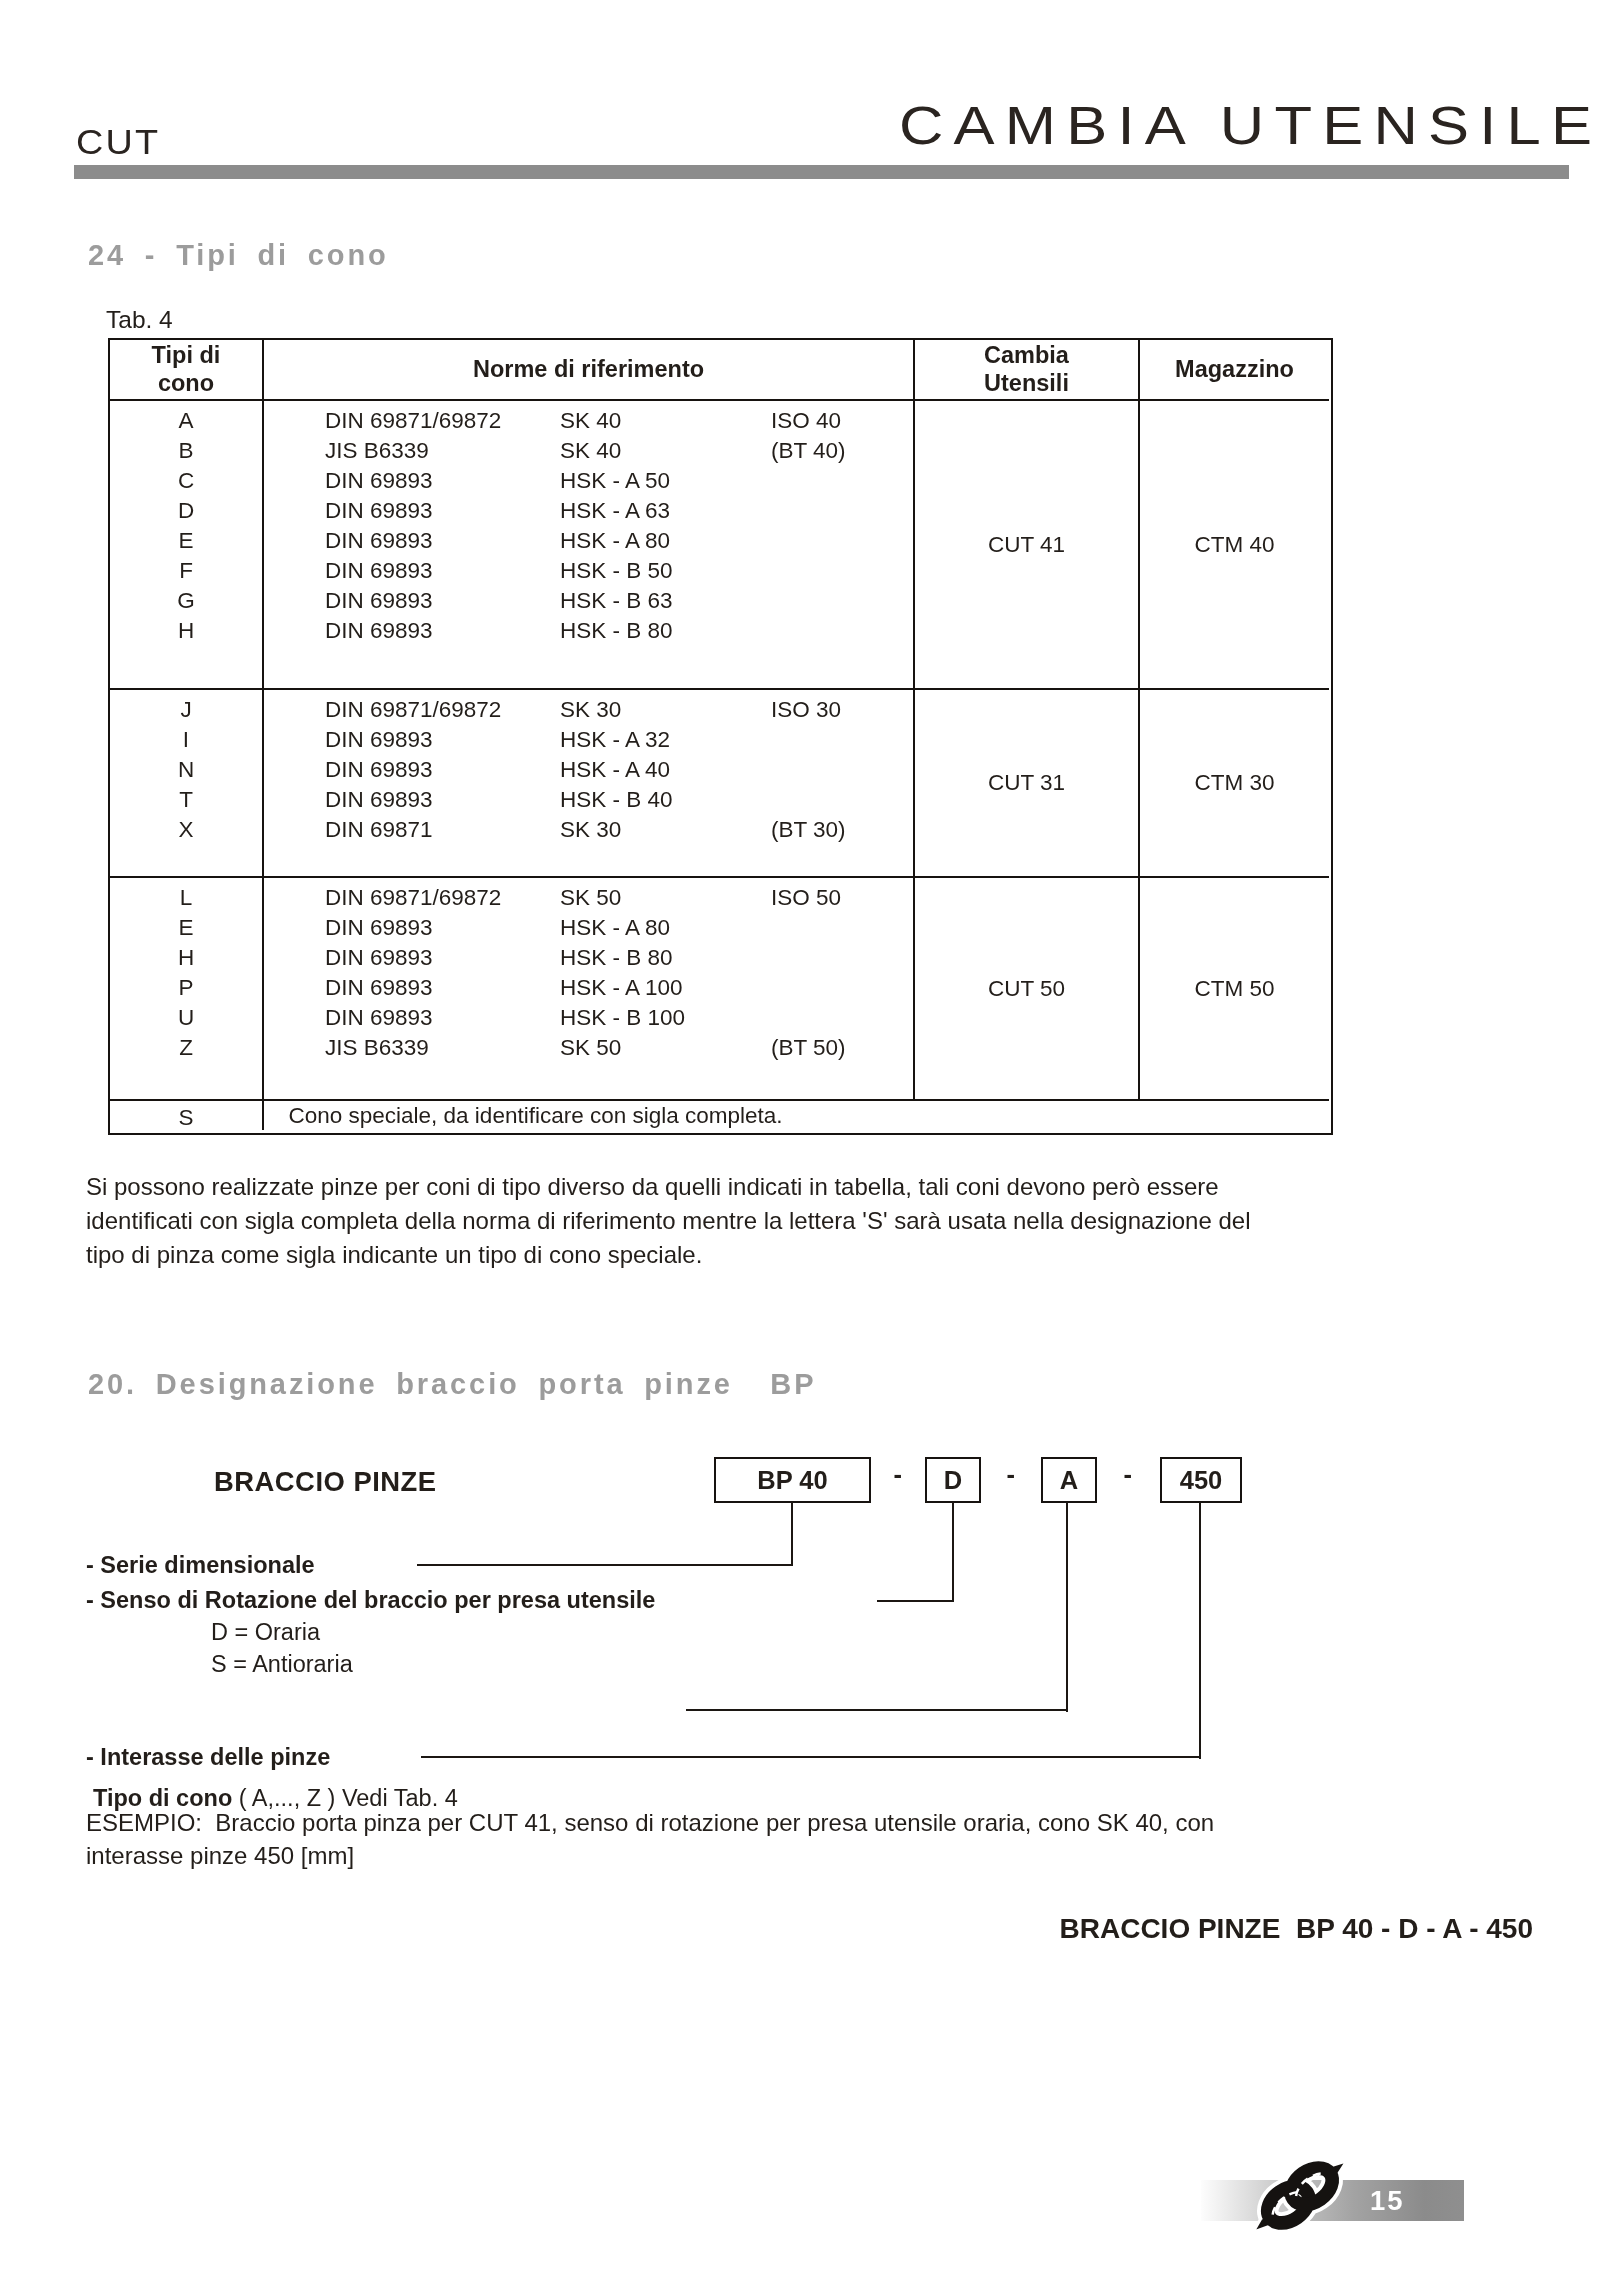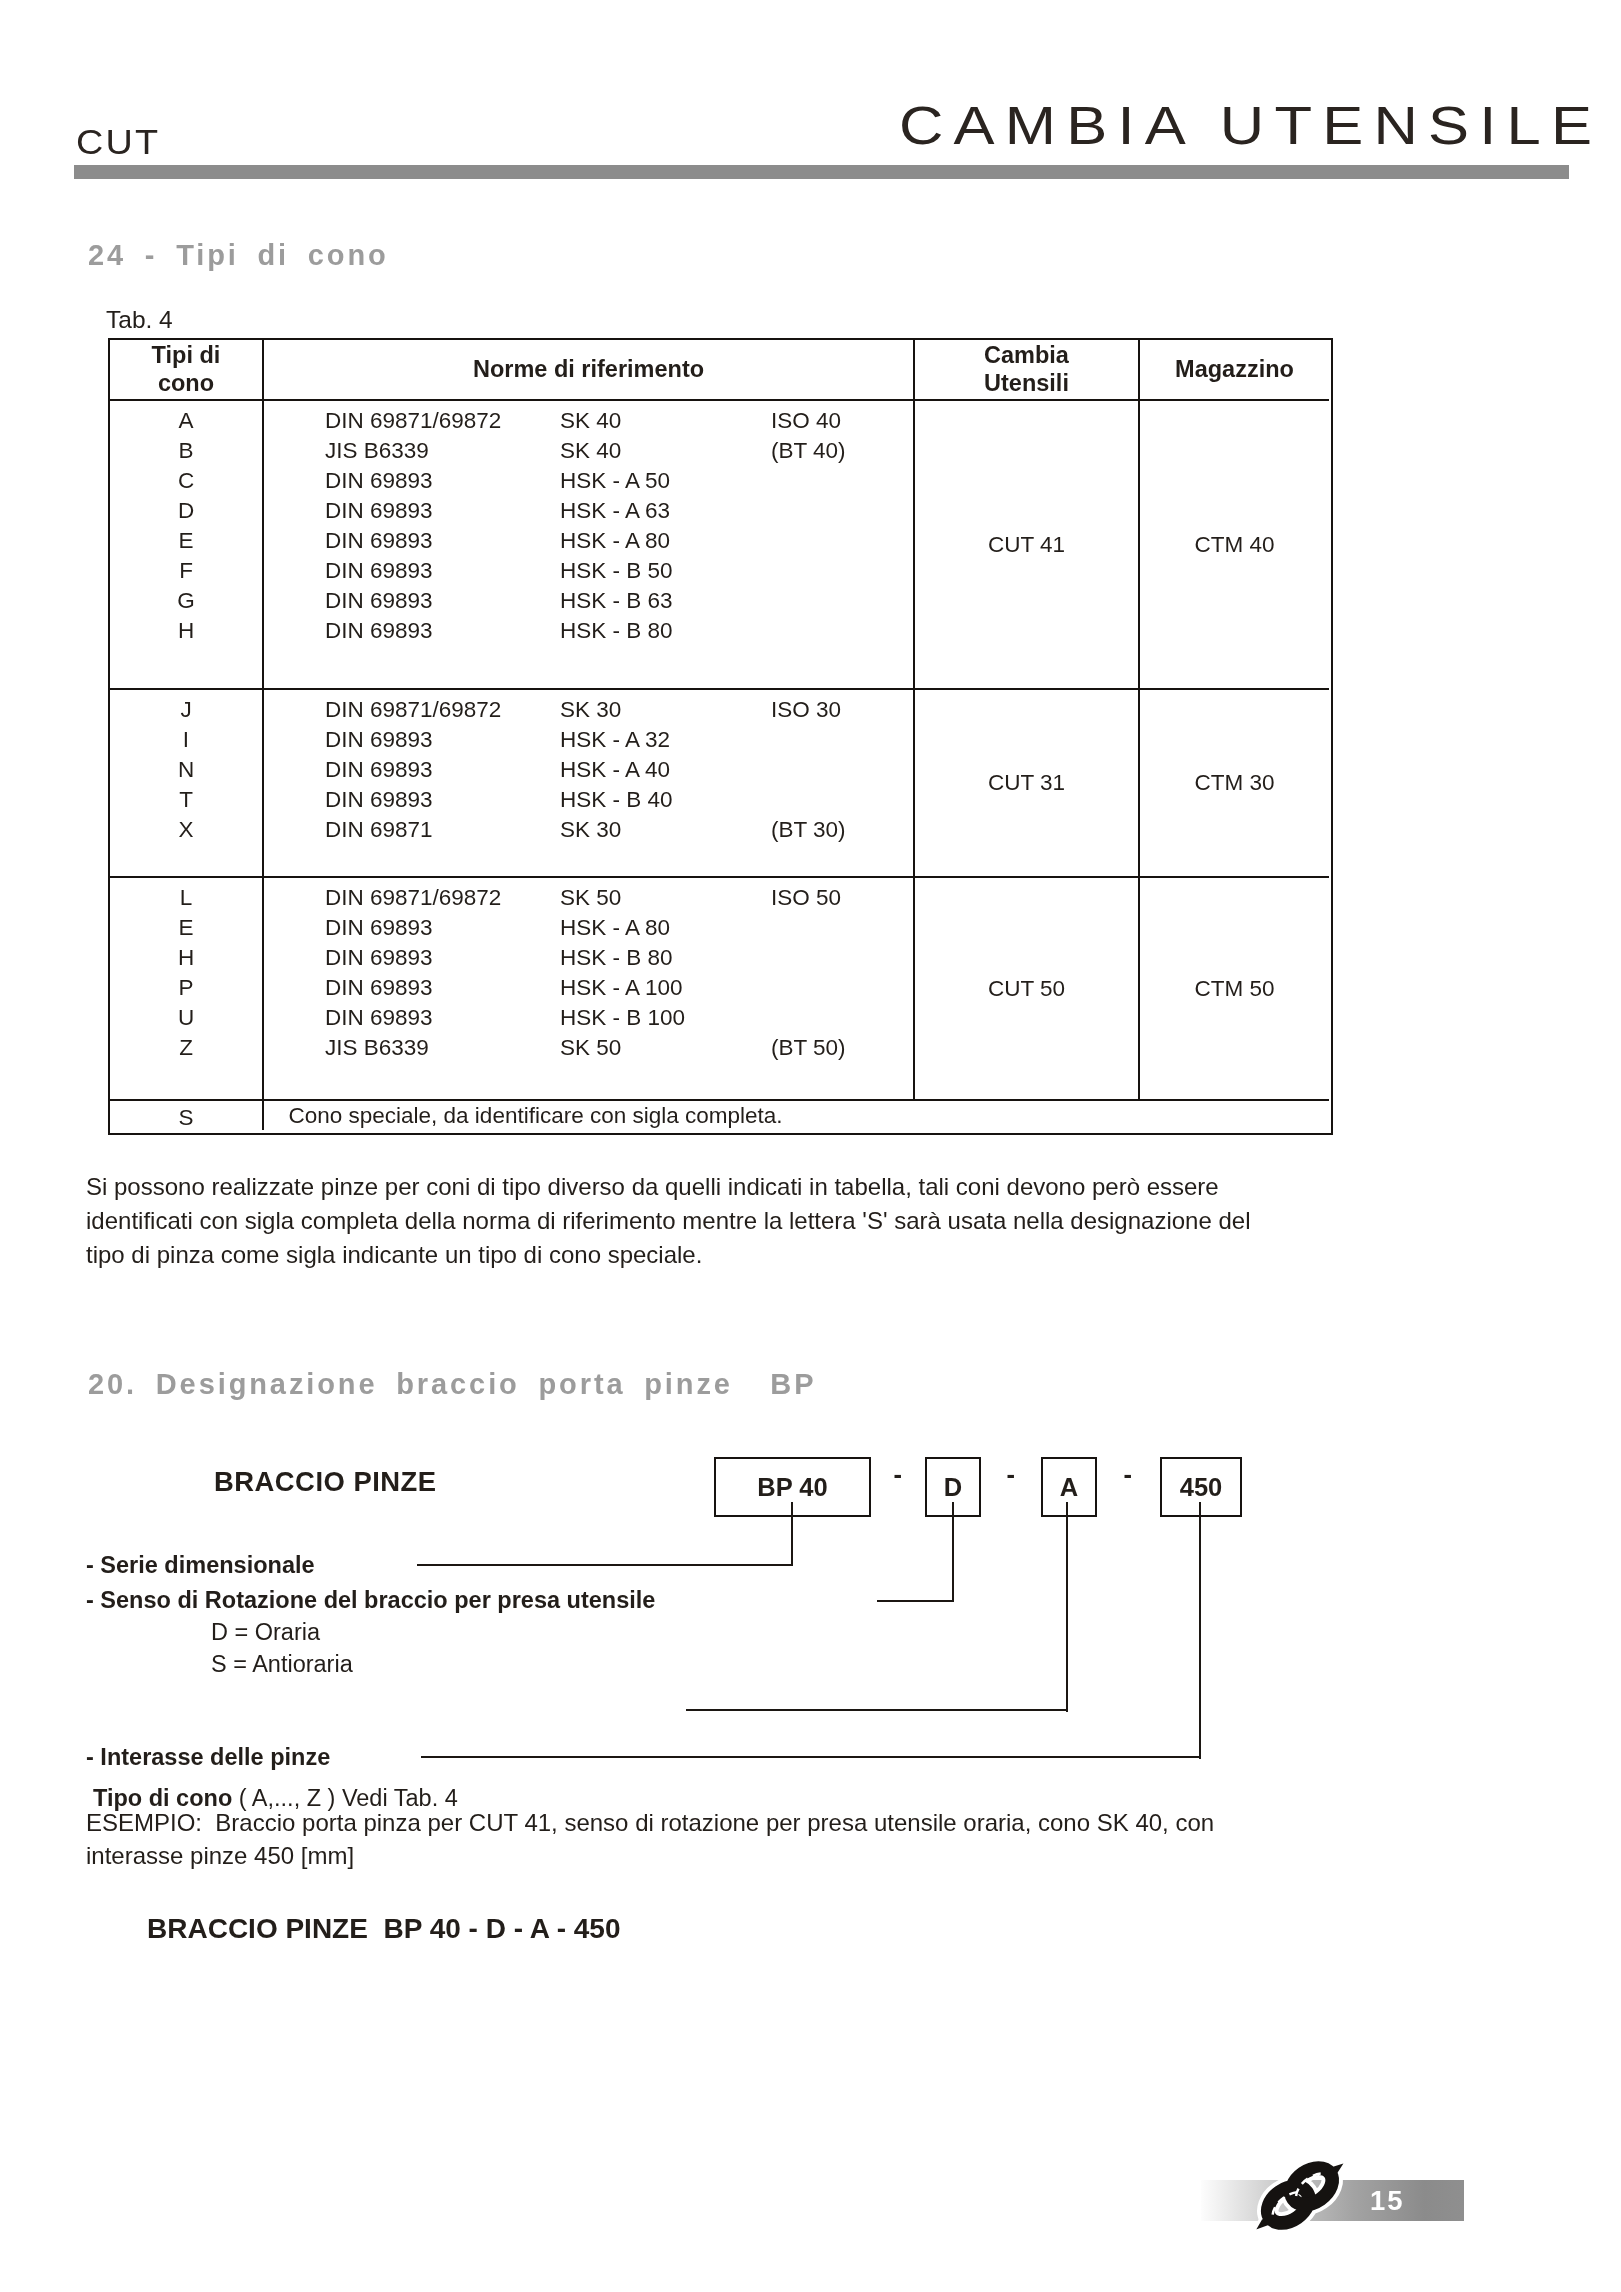--- a/index.html
+++ b/index.html
@@ -36,29 +36,29 @@
   .c-norms{padding:4.9px 0 0 61px;}
   .nrow{display:grid;grid-template-columns:235px 211px auto;line-height:30px;white-space:pre;}
   .c-cut,.c-ctm{display:flex;align-items:center;justify-content:center;}
   .s-letter{display:flex;align-items:center;justify-content:center;}
   .s-span{grid-column:2 / span 3;display:flex;align-items:center;padding-left:24.5px;}
   
   .note{left:86px;top:1170px;font-size:24px;line-height:34px;}
   .note div{white-space:pre;}
   
   .bp-label{left:214px;top:1466px;font-size:27.4px;font-weight:bold;letter-spacing:0.5px;}
-  .dbox{box-sizing:border-box;border:2.9px solid #171310;height:60px;top:1457px;
+  .dbox{box-sizing:border-box;border:2.9px solid #171310;height:46px;top:1457px;
     display:flex;align-items:center;justify-content:center;font-size:25.5px;font-weight:bold;}
   .dash{top:1460px;width:27.4px;text-align:center;font-size:25.5px;font-weight:bold;}
   .cline{background:#1c1713;}
   .callout-b{font-size:23.5px;font-weight:bold;white-space:pre;}
   .callout-r{font-size:23.5px;white-space:pre;}
   .ex{left:86px;top:1806px;font-size:24px;line-height:33px;}
   .ex div{white-space:pre;}
-  .ex-result{left:147px;top:1913px;width:1386px;text-align:left;
+  .ex-result{left:147px;top:1913px;width:1386px;text-align:right;
     font-size:28px;font-weight:bold;white-space:pre;}
   
   .foot-bar{left:1201px;top:2180px;width:263px;height:41px;
     background:linear-gradient(to right,#fdfdfd,#cccccc 28%,#a3a3a3 58%,#8b8b8b 85%,#8f8f8f);}
   .page-num{left:1370px;top:2185px;font-size:27.4px;font-weight:bold;color:#ffffff;letter-spacing:2px;}
   .logo{left:1245px;top:2154px;}
 </style>
 </head>
 <body>
 

